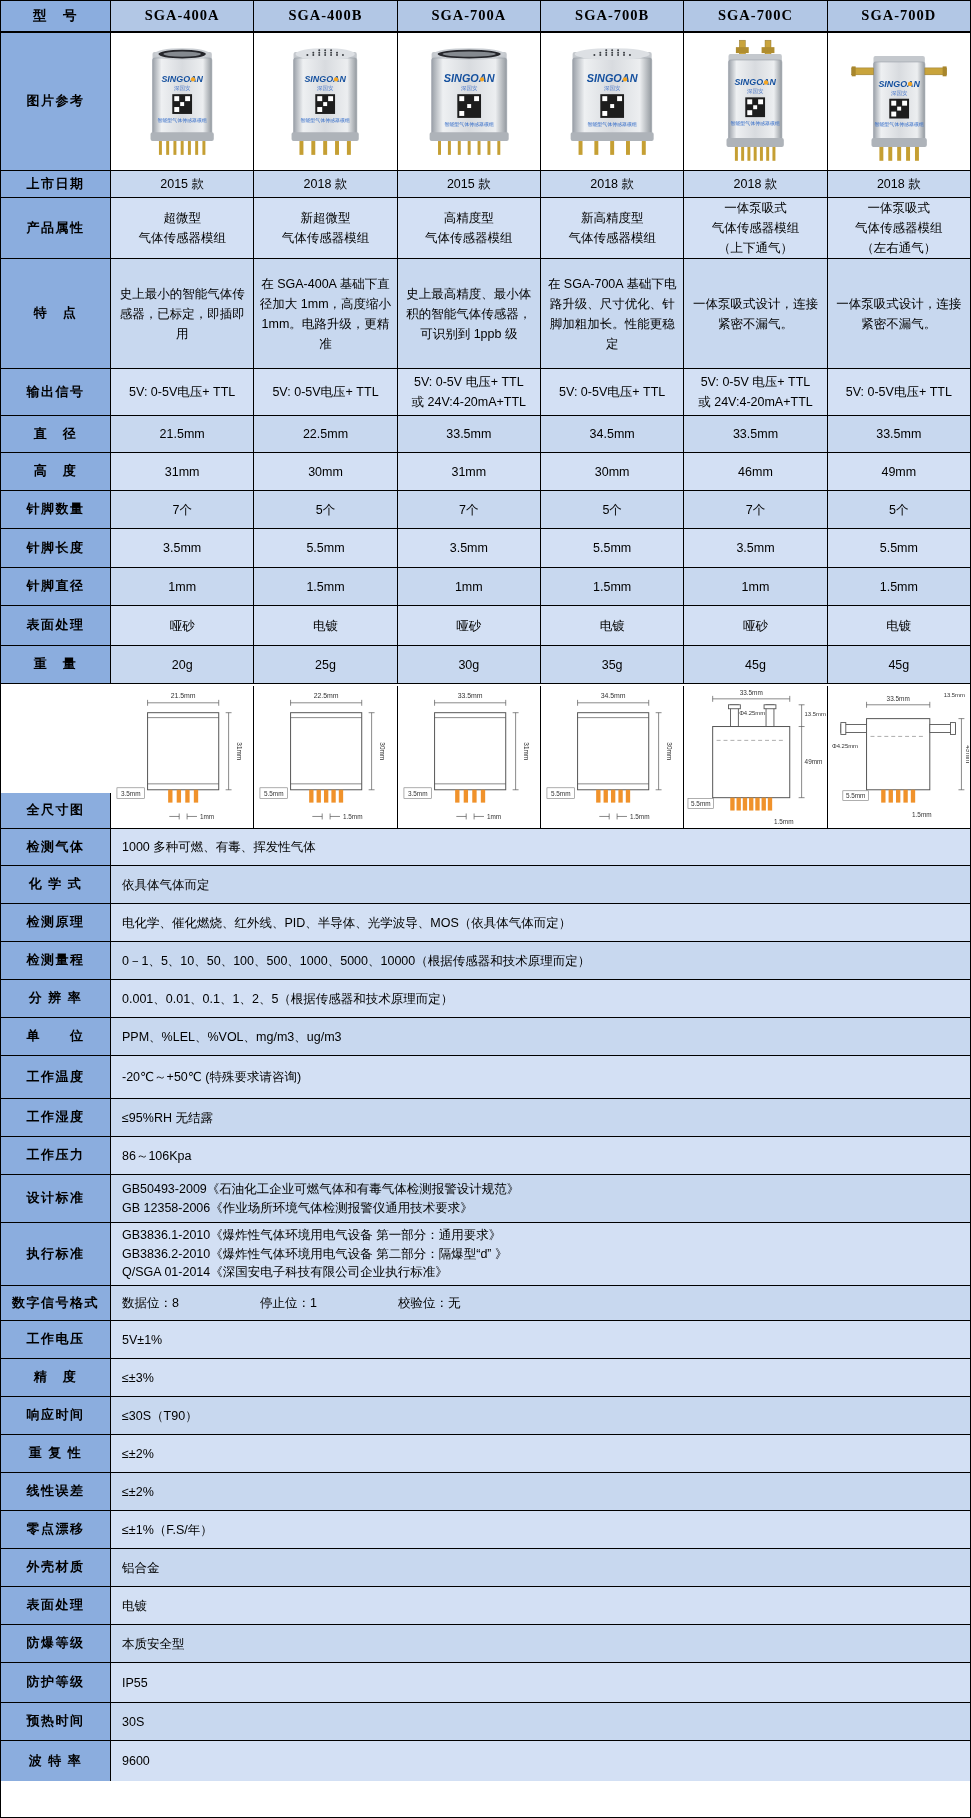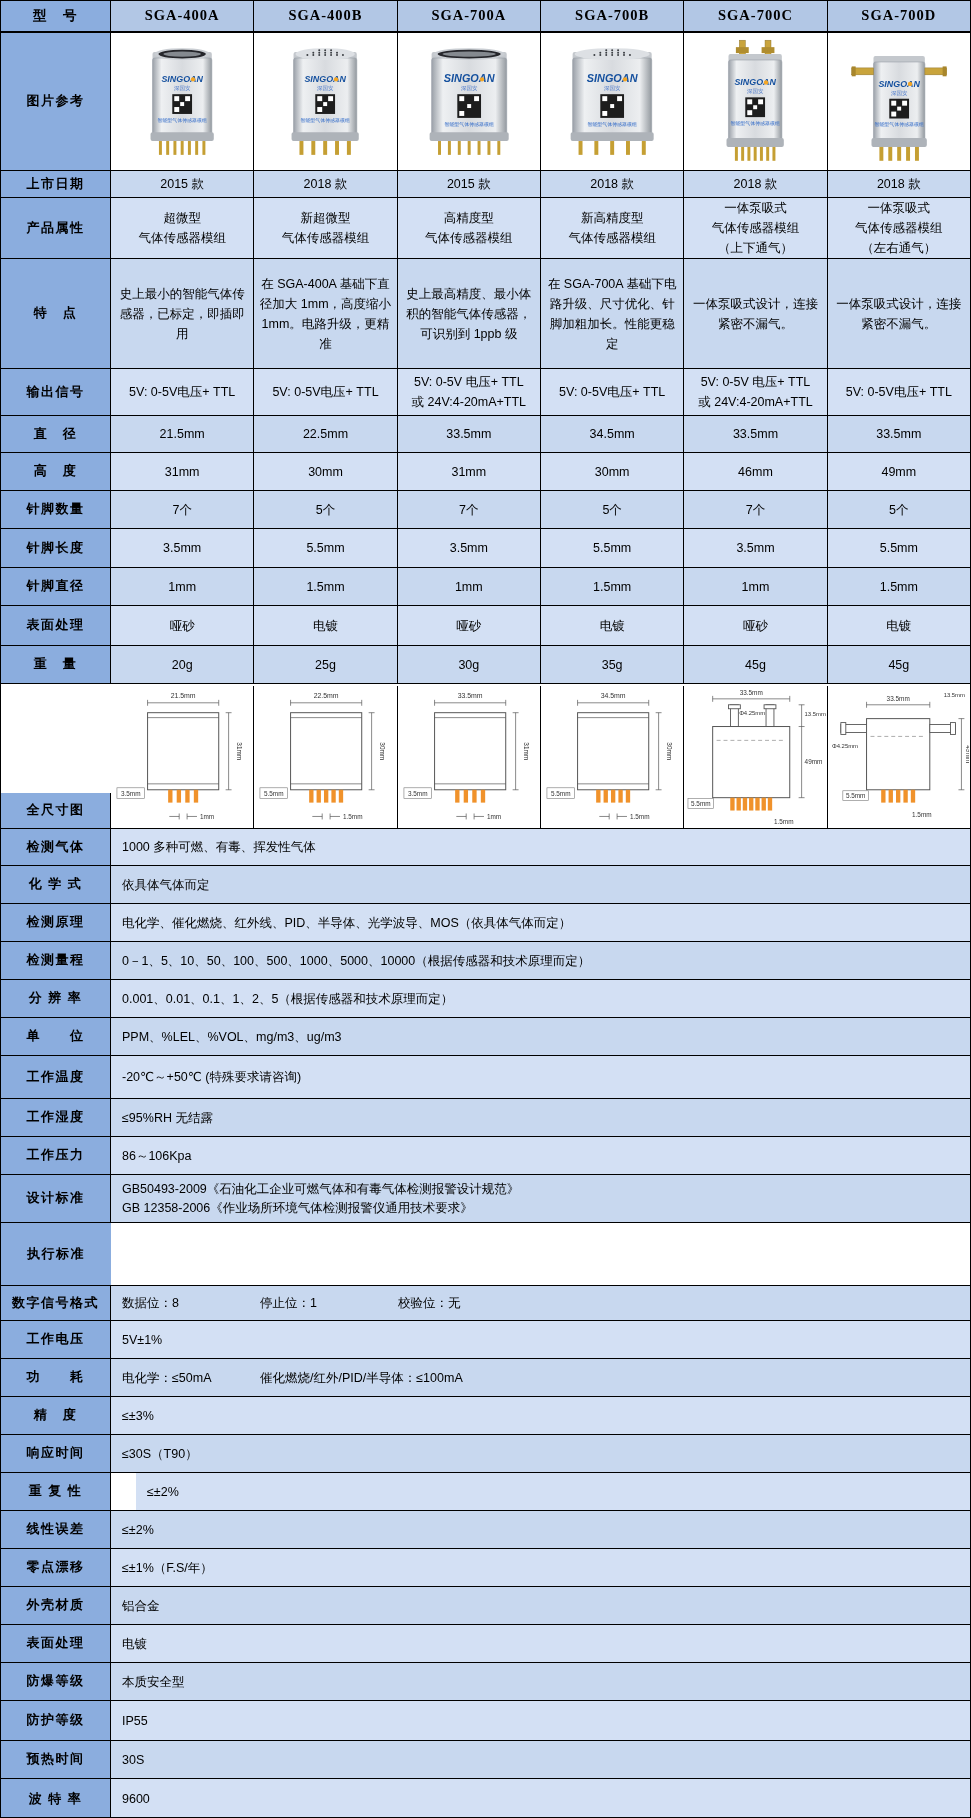--- a/index.html
+++ b/index.html
@@ -564,46 +564,45 @@
     </div>
     <div class="row b1" style="height: 48px;">
       <div class="cell lbl">设计标准</div>
       <div class="cell val full">
         <div class="line">GB50493-2009《石油化工企业可燃气体和有毒气体检测报警设计规范》</div>
         <div class="line">GB 12358-2006《作业场所环境气体检测报警仪通用技术要求》</div>
       </div>
     </div>
     <div class="row b2" style="height: 63px;">
       <div class="cell lbl">执行标准</div>
+      <div class="cell val full">
+        <div class="line">GB3836.1-2010《爆炸性气体环境用电气设备 第一部分：通用要求》</div>
+        <div class="line">GB3836.2-2010《爆炸性气体环境用电气设备 第二部分：隔爆型“d”  》</div>
+        <div class="line">Q/SGA 01-2014《深国安电子科技有限公司企业执行标准》</div>
+      </div>
     </div>
     <div class="row b1" style="height: 35px;">
       <div class="cell lbl">数字信号格式</div>
       <div class="cell val full">
         <div class="segwrap"><span class="seg">数据位：8</span><span class="seg">停止位：1</span><span class="seg">校验位：无</span></div>
       </div>
     </div>
     <div class="row b2" style="height: 38px;">
       <div class="cell lbl">工作电压</div>
       <div class="cell val full">5V±1%</div>
     </div>
-    <div class="row b1" style="height: 38px;">
-      <div class="cell lbl">功　　耗</div>
-      <div class="cell val full">
-        <div class="segwrap"><span class="seg">电化学：≤50mA</span><span class="seg">催化燃烧/红外/PID/半导体：≤100mA</span></div>
-      </div>
-    </div>
     <div class="row b2" style="height: 38px;">
       <div class="cell lbl">精　度</div>
       <div class="cell val full">≤±3%</div>
     </div>
     <div class="row b1" style="height: 38px;">
       <div class="cell lbl">响应时间</div>
       <div class="cell val full">≤30S（T90）</div>
     </div>
-    <div class="row b2" style="height: 38px; gap: 25px;">
+    <div class="row b2" style="height: 38px;">
       <div class="cell lbl">重 复 性</div>
       <div class="cell val full">≤±2%</div>
     </div>
     <div class="row b1" style="height: 38px;">
       <div class="cell lbl">线性误差</div>
       <div class="cell val full">≤±2%</div>
     </div>
     <div class="row b2" style="height: 38px;">
       <div class="cell lbl">零点漂移</div>
       <div class="cell val full">≤±1%（F.S/年）</div>

